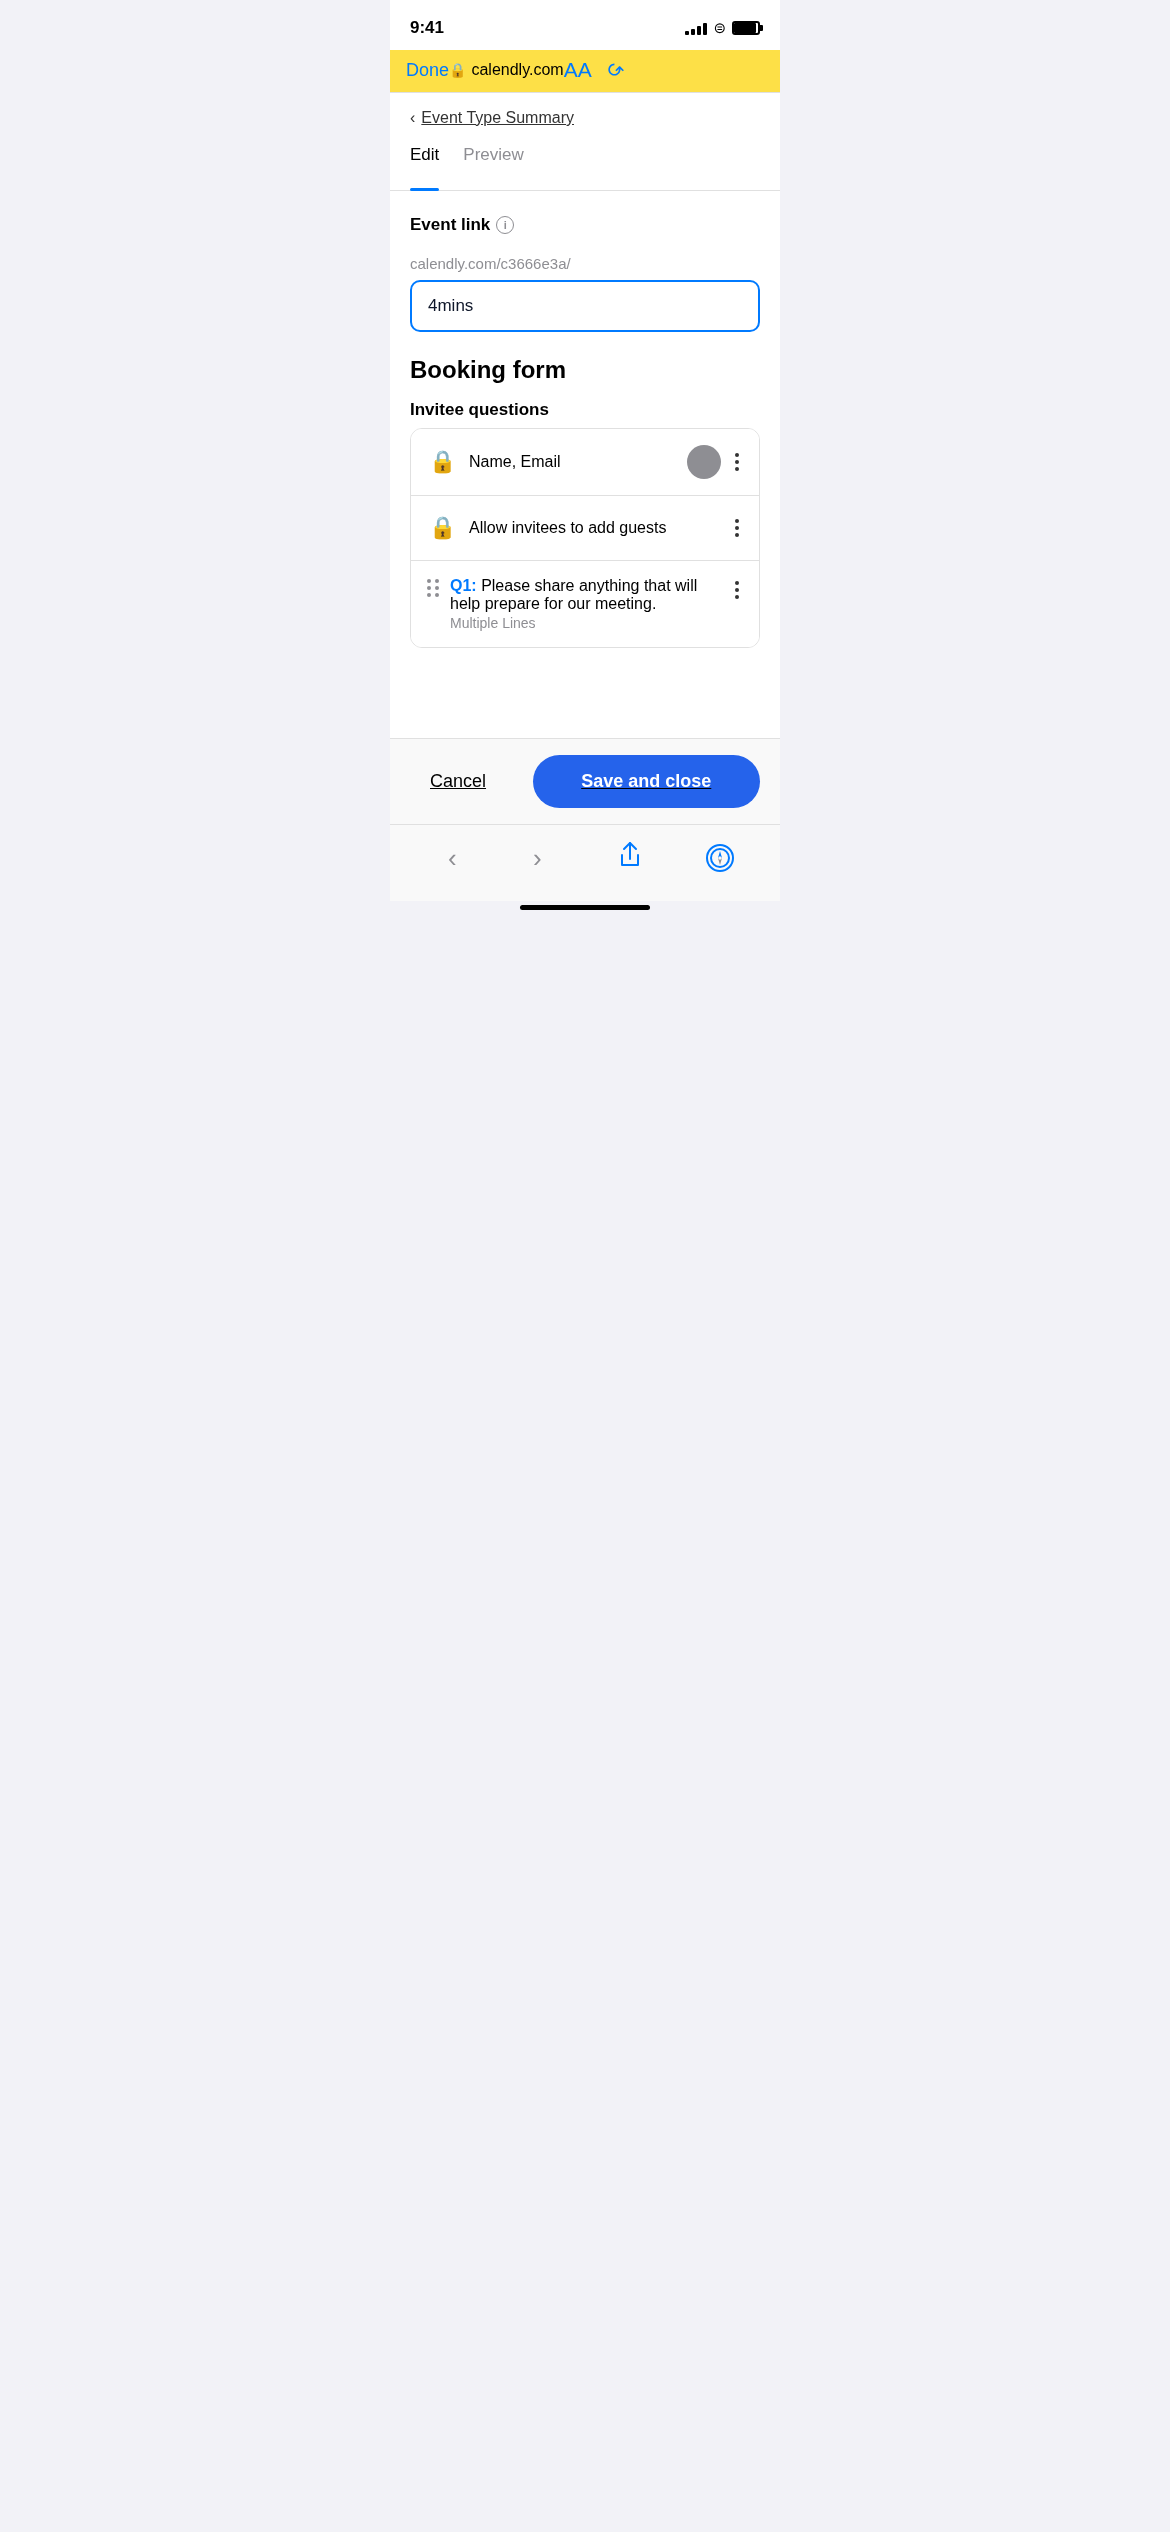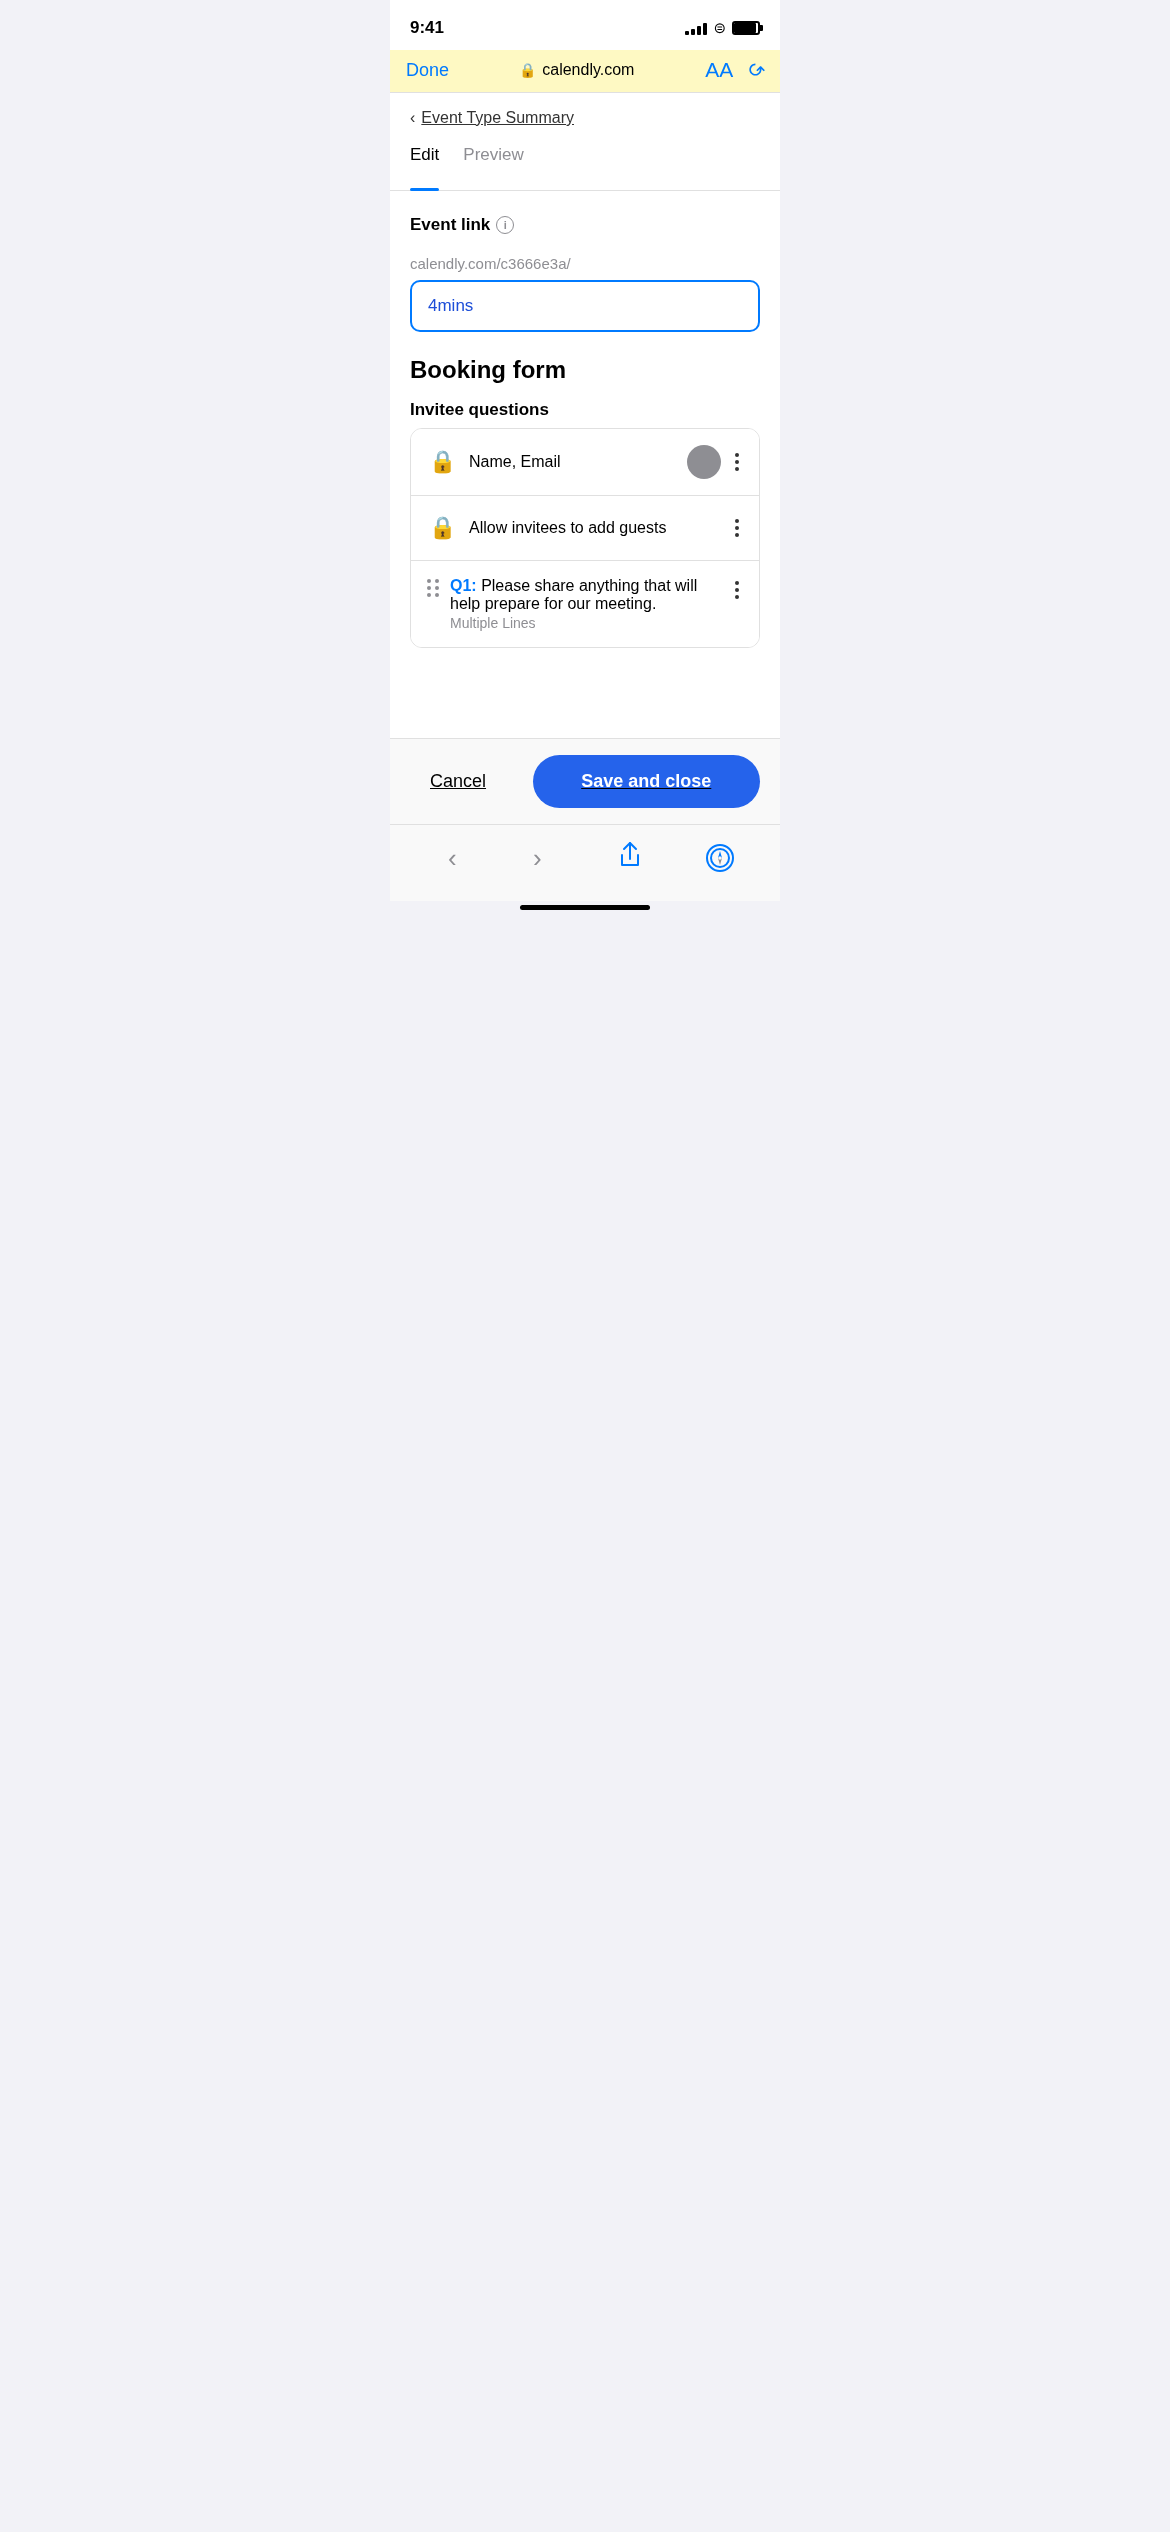--- a/index.html
+++ b/index.html
@@ -74,24 +74,23 @@
 
     .battery-fill {
       background: #000;
       border-radius: 1px;
       height: 100%;
       width: 90%;
     }
 
     
     .browser-bar {
-      background: #fef9c3;
-      display: flex;
-      align-items: center;
-      justify-content: space-between;
+      background: #fde047;
+      display: flex;
+      align-items: center;
       padding: 8px 16px 10px 16px;
       border-bottom: 1px solid #e0e0e0;
     }
 
     .browser-done {
       color: #007aff;
       font-size: 18px;
       font-weight: 400;
     }
 
@@ -230,21 +229,21 @@
       color: #8e8e93;
       margin-bottom: 8px;
     }
 
     .event-link-input {
       width: 100%;
       border: 2px solid #007aff;
       border-radius: 10px;
       padding: 14px 16px;
       font-size: 17px;
-      color: #1d4ed8;
+      color: #0f172a;
       outline: none;
       background: #fff;
     }
 
     
     .booking-form-title {
       font-size: 24px;
       font-weight: 800;
       color: #000;
       padding: 24px 20px 0 20px;

